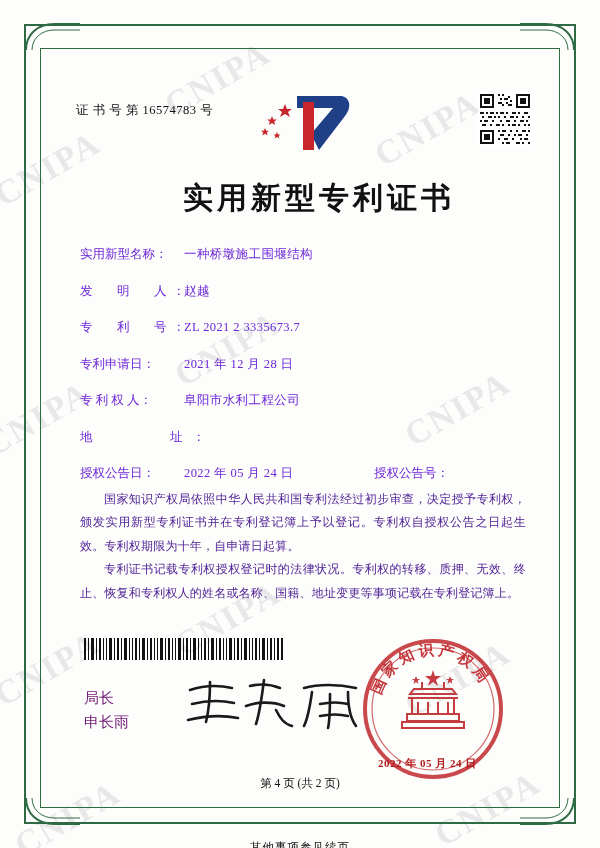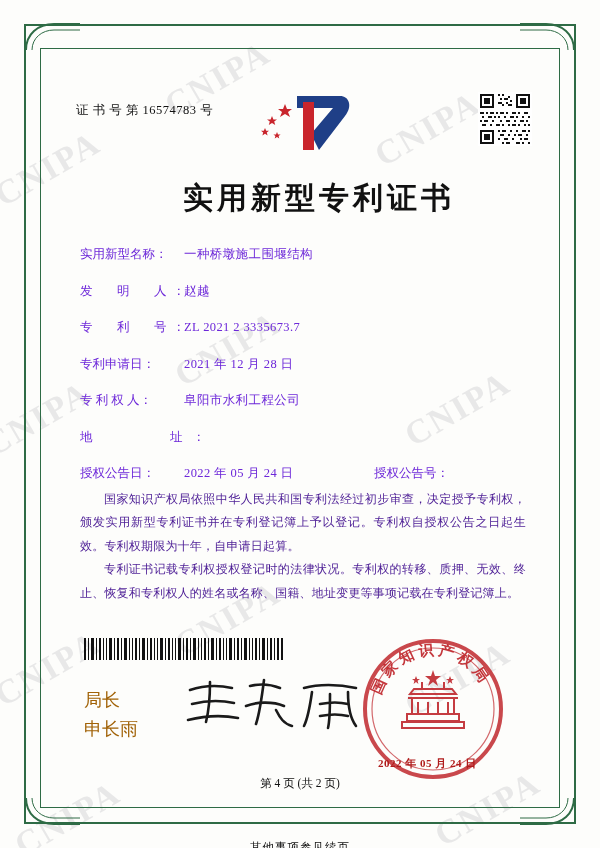--- a/index.html
+++ b/index.html
@@ -153,23 +153,23 @@
     position: absolute;
     left: 44px;
     top: 590px;
     width: 200px;
     height: 22px;
   }
   .sig-block {
     position: absolute;
     left: 44px;
     top: 638px;
-    font-size: 18px;
+    font-size: 15px;
     line-height: 1.6;
-    color: #a16207;
+    color: #701a75;
   }
   .handwriting {
     position: absolute;
     left: 140px;
     top: 628px;
     width: 200px;
     height: 56px;
   }
   .seal {
     position: absolute;

